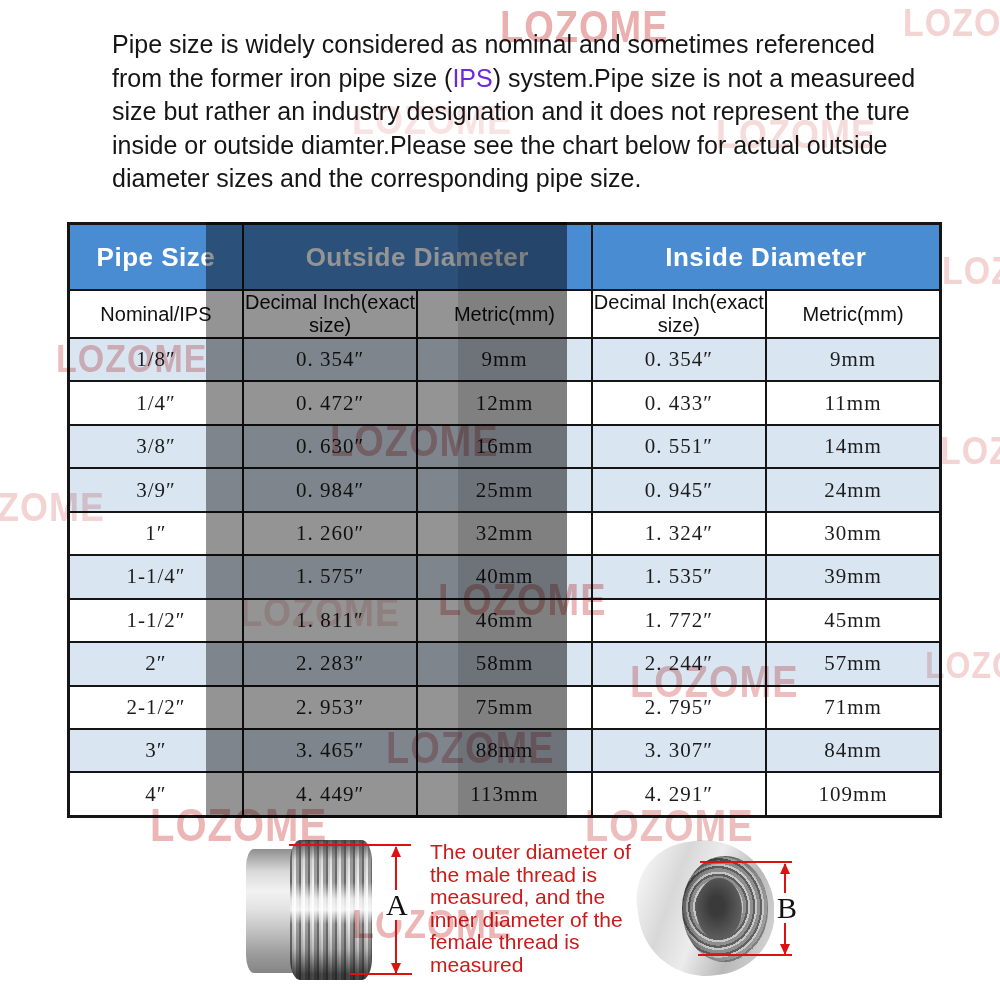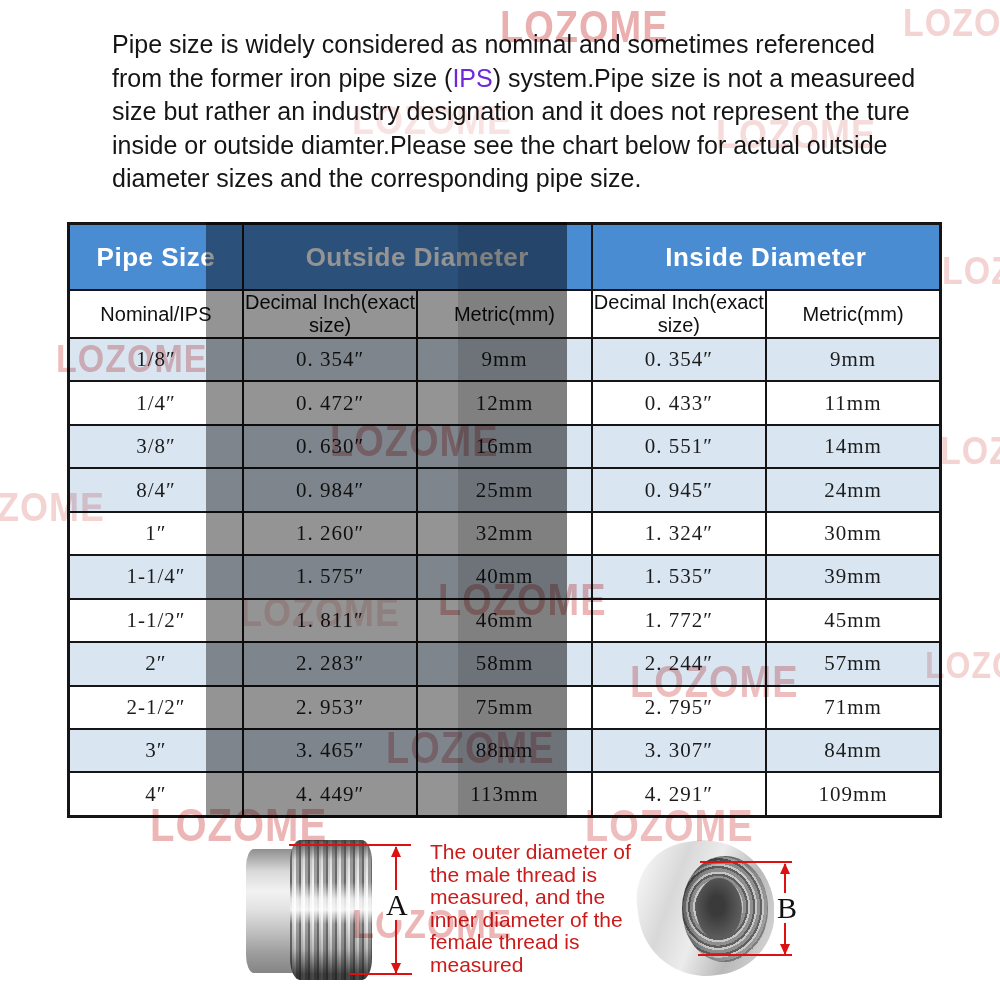--- a/index.html
+++ b/index.html
@@ -109,21 +109,21 @@
           <td>11mm</td>
         </tr>
         <tr class="alt">
           <td>3/8″</td>
           <td>0. 630″</td>
           <td>16mm</td>
           <td>0. 551″</td>
           <td>14mm</td>
         </tr>
         <tr class="alt">
-          <td>8/4″</td>
+          <td>3/9″</td>
           <td>0. 984″</td>
           <td>25mm</td>
           <td>0. 945″</td>
           <td>24mm</td>
         </tr>
         <tr>
           <td>1″</td>
           <td>1. 260″</td>
           <td>32mm</td>
           <td>1. 324″</td>

